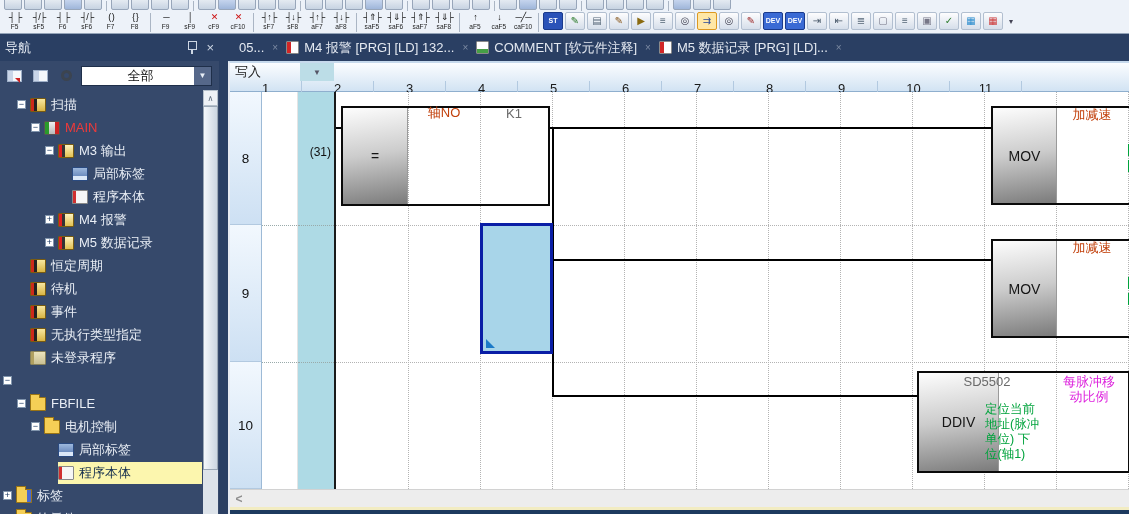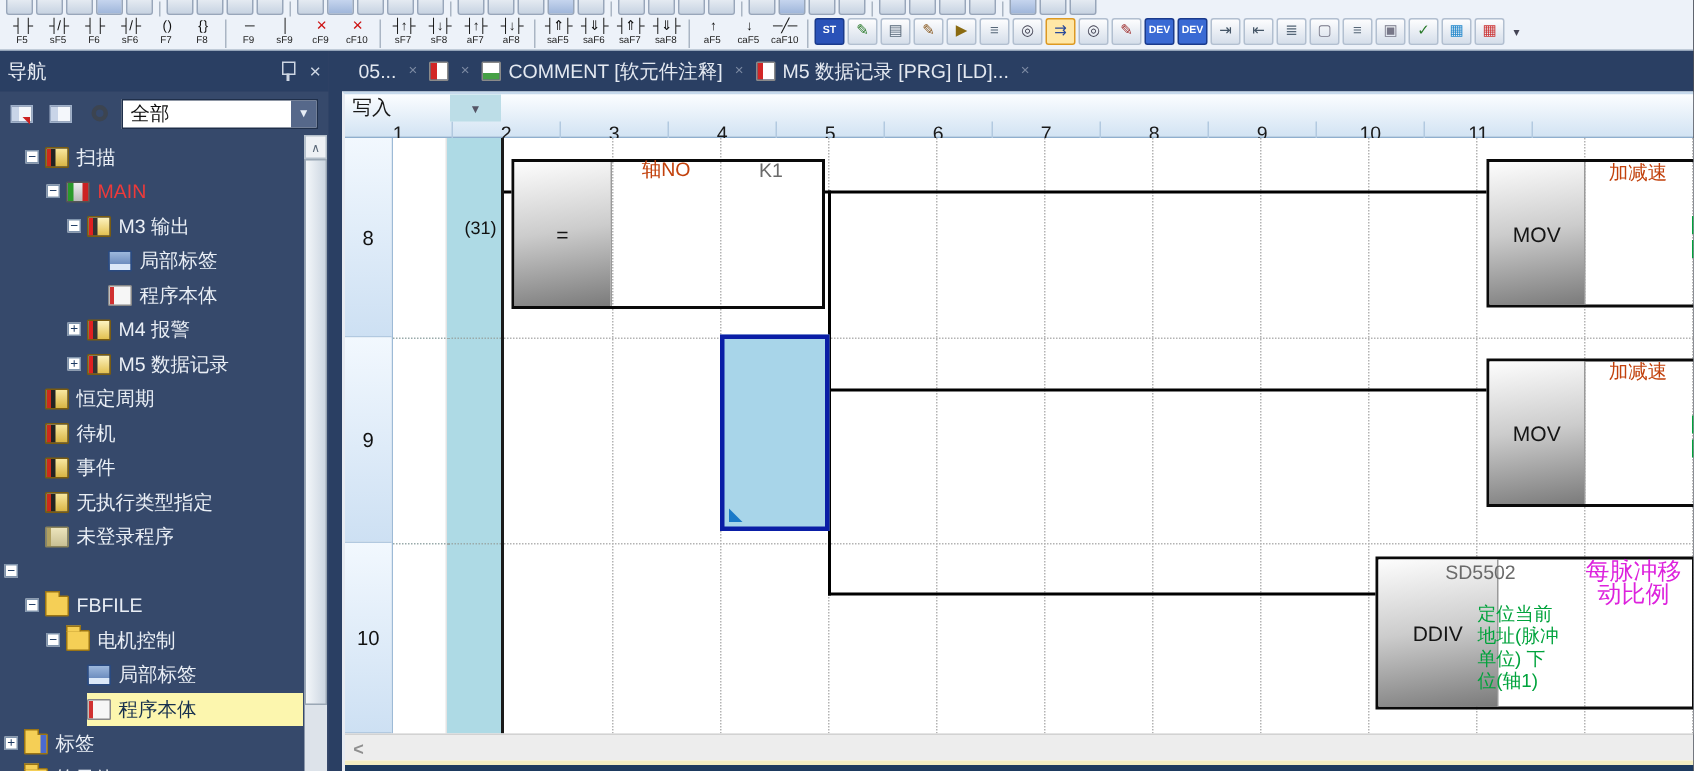--- a/index.html
+++ b/index.html
@@ -38,21 +38,21 @@
   .pin:after{content:"";position:absolute;left:4px;top:8px;width:1.5px;height:5px;background:#cdd6e3;}
   .navx{font-size:13px;color:#cdd6e3;line-height:13px;}
   .navtools{height:29px;display:flex;align-items:center;gap:3px;padding:0 3px;}
   .navtb{width:23px;height:23px;flex:none;display:flex;align-items:center;justify-content:center;}
   .pane{width:15px;height:12px;border:1px solid #9fb0c9;background:linear-gradient(90deg,#c9d5e8 0 5px,#f4f7fb 5px);position:relative;}
   .pane.red:after{content:"";position:absolute;right:1px;bottom:-2px;width:0;height:0;
     border-top:5px solid #cc2222;border-left:5px solid transparent;}
   .gearring{width:11px;height:11px;border:3px solid #3c4450;border-radius:50%;}
   .navfilter{flex:1;height:20px;background:#fff;border:1px solid #1f2f4a;display:flex;
     align-items:center;margin-right:4px;}
-  .navfilter .fv{flex:1;font-size:13px;color:#111;padding-left:5px;}
+  .navfilter .fv{flex:1;font-size:13px;color:#111;padding-left:5px;text-align:center;}
   .navfilter .fa{width:17px;height:100%;background:#56688a;color:#e8eef6;font-size:8px;
     display:flex;align-items:center;justify-content:center;}
   .navtree{position:absolute;left:0;top:56px;right:17px;bottom:0;overflow:hidden;padding-top:3px;}
   .trow{height:23px;display:flex;align-items:center;font-size:13px;white-space:nowrap;cursor:default;}
   .exp{width:9px;height:9px;flex:none;background:#fff;border:1px solid #8094ac;color:#1d3a63;
     font-size:9px;line-height:6px;text-align:center;margin-right:4px;}
   .expsp{width:13px;flex:none;}
   .hl{display:flex;align-items:center;flex:1;padding:2px 0;}
   .hl.sel{background:#fcf6ae;}
   .hl.sel .tlb{color:#16304e;}
@@ -117,21 +117,21 @@
   .hgrid{position:absolute;left:0;right:0;height:0;border-top:1px dotted #b3b3b3;}
   .wire{position:absolute;background:#000;}
   .blk{position:absolute;border:2px solid #0a0a0a;background:transparent;}
   .gcell{position:absolute;left:0;top:0;bottom:0;border-right:1px solid #9a9a9a;
     background:linear-gradient(172deg,#fdfdfd 0%,#cccccc 48%,#7b7b7b 100%);
     display:flex;align-items:center;justify-content:center;font-size:14px;color:#151515;}
   .oplab{position:absolute;text-align:center;font-size:13px;line-height:15px;}
   .mag{color:#c2410c;text-align:center;}
   .gry{color:#6a6a6a;}
   .cmt{position:absolute;color:#00a33c;font-size:12.5px;line-height:15px;white-space:pre-line;}
-  .maglab{position:absolute;color:#dd22dd;font-size:16px;line-height:15px;white-space:pre-line;text-align:center;}
+  .maglab{position:absolute;color:#dd22dd;font-size:13px;line-height:15px;white-space:pre-line;text-align:center;}
   .selcell{position:absolute;left:144px;top:131px;width:73px;height:131px;
     background:#a8d5e9;border:3px solid #0a1ea6;}
   .seltri{position:absolute;left:3px;bottom:3px;width:0;height:0;
     border-bottom:9px solid #1b7ac8;border-right:9px solid transparent;}
   .sliver{position:absolute;width:4px;height:12px;background:#00a33c;}
 
   .hscroll{position:absolute;left:0;right:0;top:426px;height:18px;background:#ededed;
     border-top:1px solid #d2d2d2;display:flex;align-items:center;}
   .hsbtn{width:18px;height:100%;display:flex;align-items:center;justify-content:center;
     color:#8f8f8f;font-size:12px;font-weight:bold;}
@@ -503,20 +503,21 @@
     </div>
   </div>
 
   <div class="tabbar">
       <div class="tab">
         <span class="tlabel">05...</span>
       </div>
       <span class="tabdiv">×</span>
       <div class="tab">
         <span class="tico prg-red"></span>
+        <span class="tlabel">M4 报警 [PRG] [LD] 132...</span>
       </div>
       <span class="tabdiv">×</span>
       <div class="tab">
         <span class="tico comment"></span>
         <span class="tlabel">COMMENT [软元件注释]</span>
       </div>
       <span class="tabdiv">×</span>
       <div class="tab">
         <span class="tico prg-red"></span>
         <span class="tlabel">M5 数据记录 [PRG] [LD]...</span>

